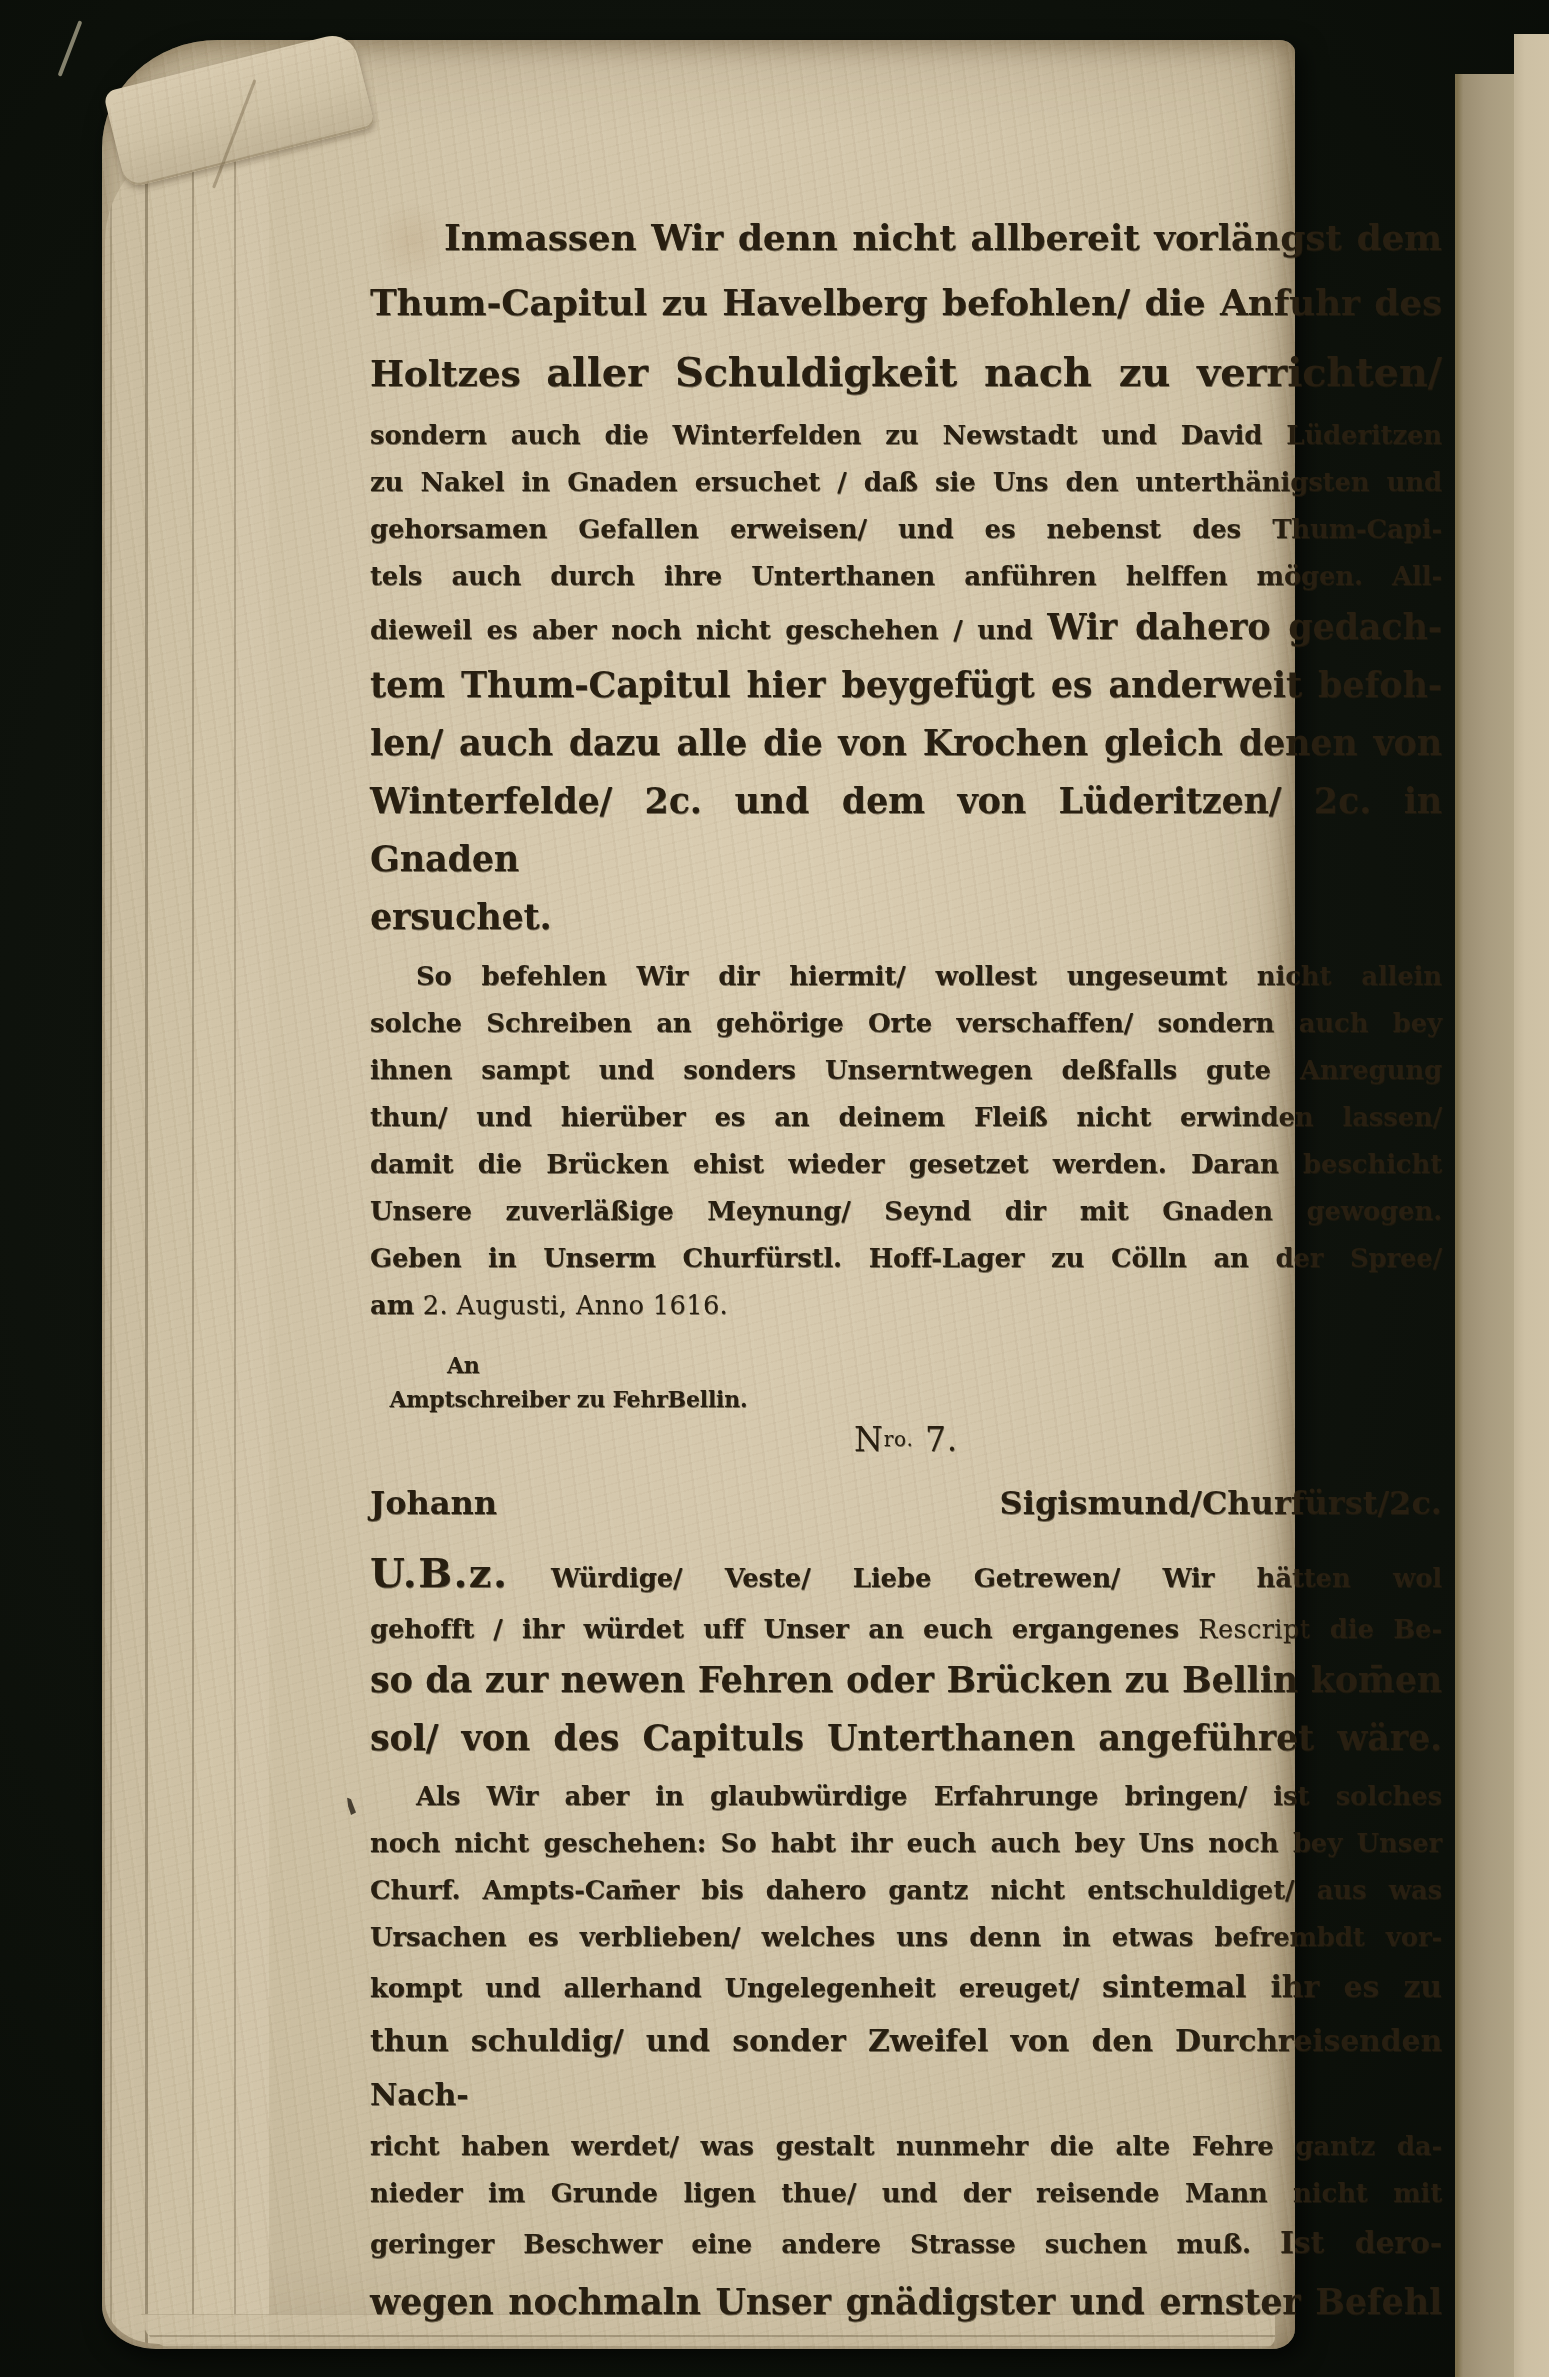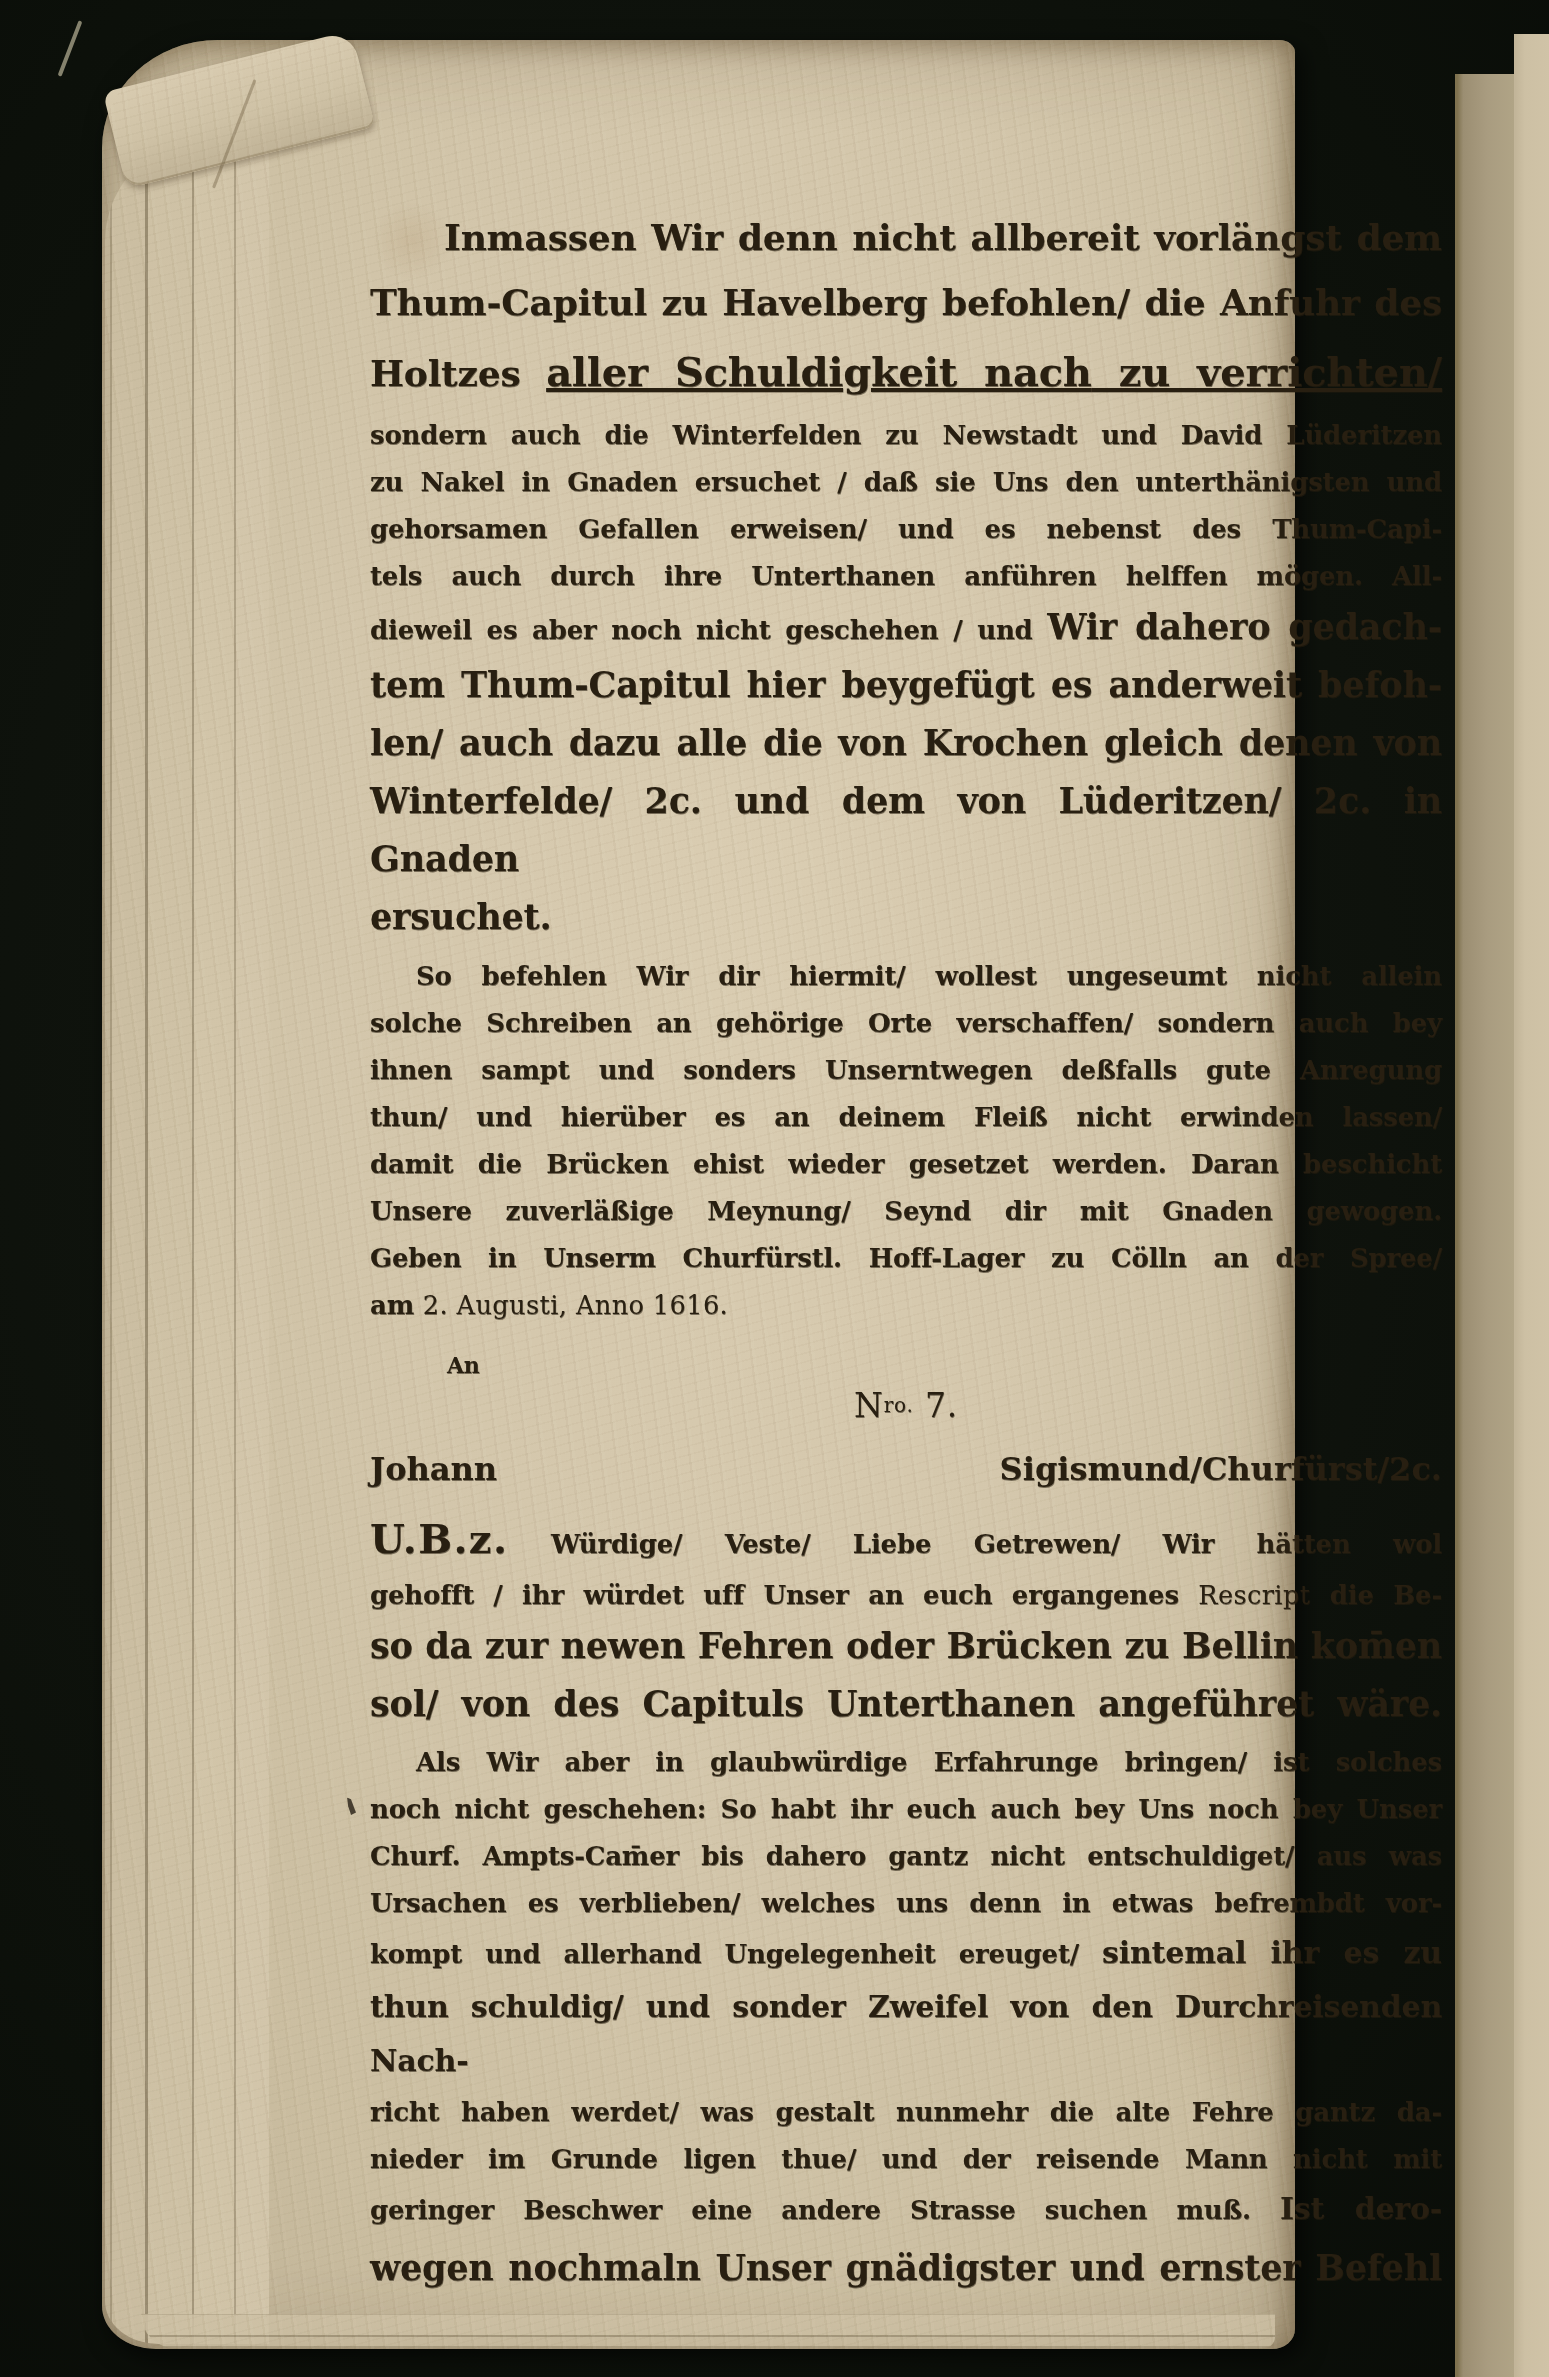--- a/index.html
+++ b/index.html
@@ -90,21 +90,21 @@
   .textblock{
     position:absolute;left:268px;top:169px;width:1072px;
     color:#281f11;
     text-shadow:0.5px 0.6px 0.5px rgba(40,31,17,.55);
   }
   .line{display:block;text-align:justify;text-align-last:justify;font-weight:bold;letter-spacing:-0.2px;}
   .line.left  {text-align:right;  text-align-last:left;}
   .line.center{text-align:center;text-align-last:center;}
 
   .s-xl    {font-size:36px;}
-  .s-xxl   {font-size:40px;text-decoration:underline;}
+  .s-xxl   {font-size:40px;}
   .s-lg    {font-size:35px;}
   .s-md    {font-size:30px;}
   .s-sm    {font-size:26px;}
   .s-xs    {font-size:22px;}
   .s-heading{font-size:32px;letter-spacing:0;}
   .s-init  {font-size:40px;letter-spacing:1.5px;}
   .s-ant   {font-weight:400;font-size:25.6px;letter-spacing:0.4px;}
   .s-antN  {font-weight:400;font-size:33px;letter-spacing:0.8px;}
   .s-sup   {font-weight:400;font-size:20px;vertical-align:super;letter-spacing:0.8px;}
 </style>
@@ -138,20 +138,21 @@
       <div class="line left" style="line-height: 50px;"><span class="s-lg">ersuchet.</span></div>
       <div class="line " style="line-height: 43px; text-indent: 46px; margin-top: 4.6px;"><span class="s-sm">So befehlen Wir dir hiermit/ wollest ungeseumt nicht allein</span></div>
       <div class="line " style="line-height: 43px;"><span class="s-sm">solche Schreiben an gehörige Orte verschaffen/ sondern auch bey</span></div>
       <div class="line " style="line-height: 43px;"><span class="s-sm">ihnen sampt und sonders Unserntwegen deßfalls gute Anregung</span></div>
       <div class="line " style="line-height: 43px;"><span class="s-sm">thun/ und hierüber es an deinem Fleiß nicht erwinden lassen/</span></div>
       <div class="line " style="line-height: 43px;"><span class="s-sm">damit die Brücken ehist wieder gesetzet werden.  Daran beschicht</span></div>
       <div class="line " style="line-height: 43px;"><span class="s-sm">Unsere zuverläßige Meynung/ Seynd dir mit Gnaden gewogen.</span></div>
       <div class="line " style="line-height: 43px;"><span class="s-sm">Geben in Unserm Churfürstl. Hoff-Lager zu Cölln an der Spree/</span></div>
       <div class="line left" style="line-height: 43px;"><span class="s-sm">am </span><span class="s-ant">2. Augusti, Anno 1616.</span></div>
       <div class="line left" style="line-height: 31px; text-indent: 77px; margin-top: 19px;"><span class="s-xs">An</span></div>
+      <div class="line left" style="line-height: 31px; text-indent: 19.4px;"><span class="s-xs">Amptschreiber zu FehrBellin.</span></div>
       <div class="line center" style="line-height: 36px; margin-top: 3.1px;"><span class="s-antN">N</span><span class="s-sup">ro.</span><span class="s-antN"> 7.</span></div>
       <div class="line " style="line-height: 77px;"><span class="s-heading">Johann Sigismund/Churfürst/2c.</span></div>
       <div class="line " style="line-height: 50px;"><span class="s-init">U.B.z.</span><span class="s-sm"> Würdige/ Veste/ Liebe Getrewen/ Wir hätten wol</span></div>
       <div class="line " style="line-height: 43px;"><span class="s-sm">gehofft / ihr würdet uff Unser an euch ergangenes </span><span class="s-ant">Rescript</span><span class="s-sm"> die Be-</span></div>
       <div class="line " style="line-height: 50px;"><span class="s-lg">so da zur newen Fehren oder Brücken zu Bellin kom̄en</span></div>
       <div class="line " style="line-height: 50px;"><span class="s-lg">sol/ von des Capituls Unterthanen angeführet wäre.</span></div>
       <div class="line " style="line-height: 43px; text-indent: 46px; margin-top: 4.6px;"><span class="s-sm">Als Wir aber in glaubwürdige Erfahrunge bringen/ ist solches</span></div>
       <div class="line " style="line-height: 43px;"><span class="s-sm">noch nicht geschehen:  So habt ihr euch auch bey Uns noch bey Unser</span></div>
       <div class="line " style="line-height: 43px;"><span class="s-sm">Churf. Ampts-Cam̄er bis dahero gantz nicht entschuldiget/ aus was</span></div>
       <div class="line " style="line-height: 43px;"><span class="s-sm">Ursachen es verblieben/ welches uns denn in etwas befrembdt vor-</span></div>

